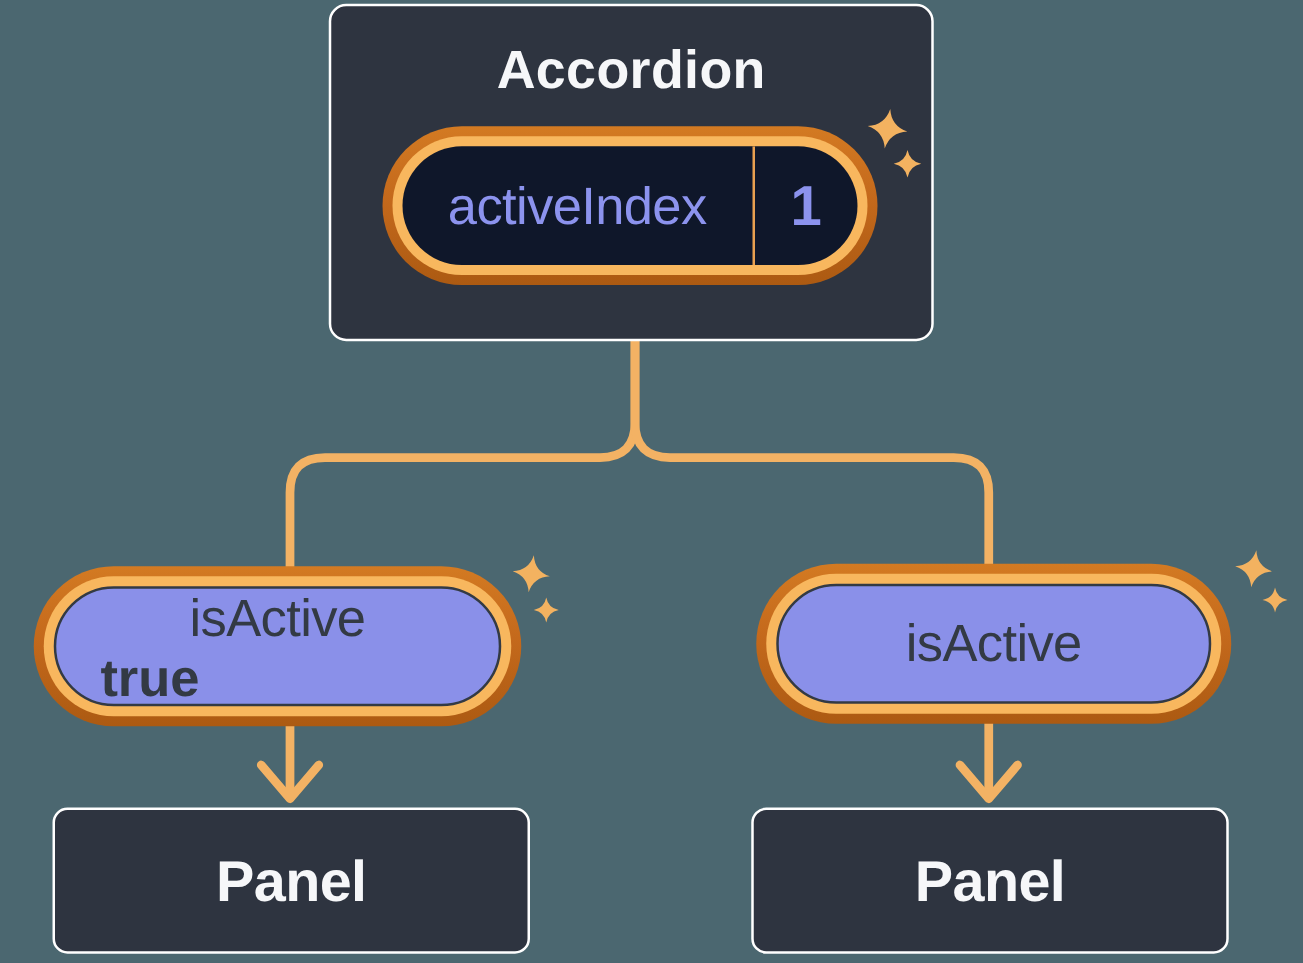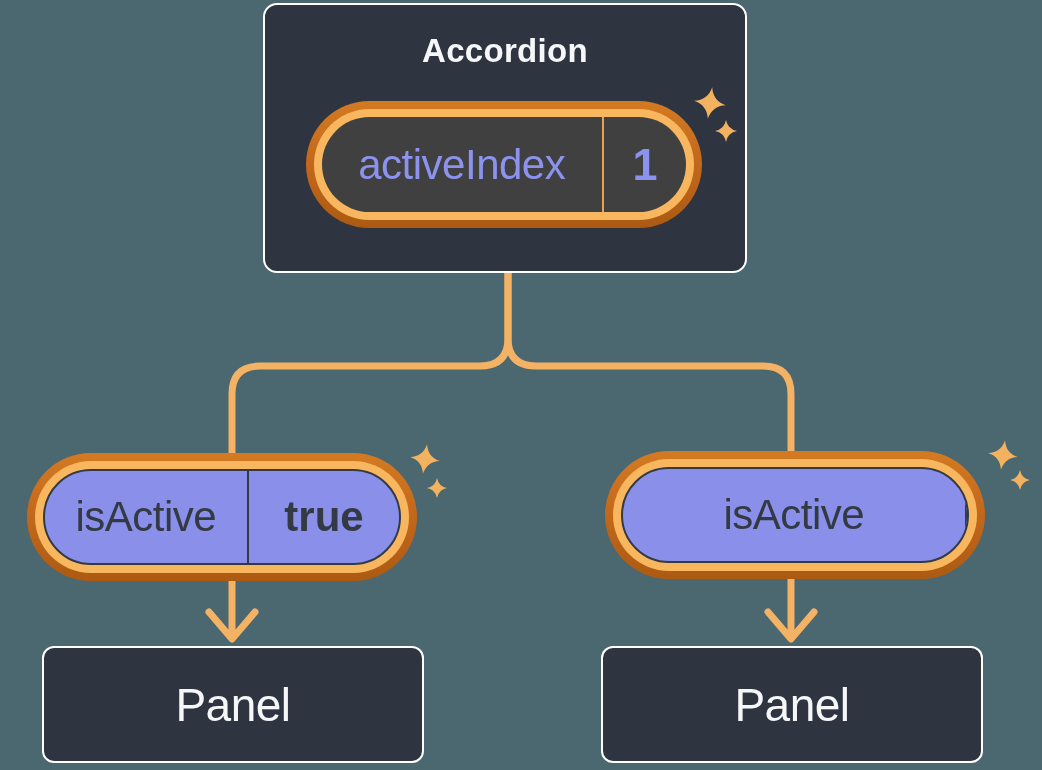--- a/index.html
+++ b/index.html
@@ -29,32 +29,32 @@
     position: absolute;
     background: #2E3440;
     border: 2.5px solid #FFFFFF;
     border-radius: 14px;
     box-sizing: border-box;
   }
   #accordion-box { left: 263px; top: 3px; width: 484px; height: 270px; }
   .accordion-title {
     text-align: center;
     margin-top: 27px;
-    font-size: 33px;
+    font-size: 43px;
     font-weight: 600;
     letter-spacing: 0.3px;
     color: #F6F7F9;
   }
   .panel-box {
     display: flex;
     align-items: center;
     justify-content: center;
     border-radius: 12px;
     font-size: 46px;
-    font-weight: 400;
+    font-weight: 700;
     letter-spacing: -0.5px;
     color: #F6F7F9;
   }
   #panel-left  { left: 42px;  top: 646px; width: 382px; height: 117px; }
   #panel-right { left: 601px; top: 646px; width: 382px; height: 117px; }
 
   
   .pill-outer {
     position: absolute;
     border-radius: 999px;
@@ -70,22 +70,22 @@
     box-sizing: border-box;
   }
   .pill-inner {
     border-radius: 999px;
     height: 100%;
     display: flex;
     align-items: stretch;
     overflow: hidden;
     box-sizing: border-box;
   }
-  .pill-inner.dark   { background: #404040; }
-  .pill-inner.purple { background: #8A90E9; border: 2.5px solid #333A44; }
+  .pill-inner.dark   { background: #0f172a; }
+  .pill-inner.purple { background: #8A90E9; border: 2.5px solid #333A44; flex-direction: column; }
 
   .pill-label {
     flex: 1;
     display: flex;
     align-items: center;
     justify-content: center;
     font-size: 42px;
     letter-spacing: -0.5px;
   }
   .pill-value {

